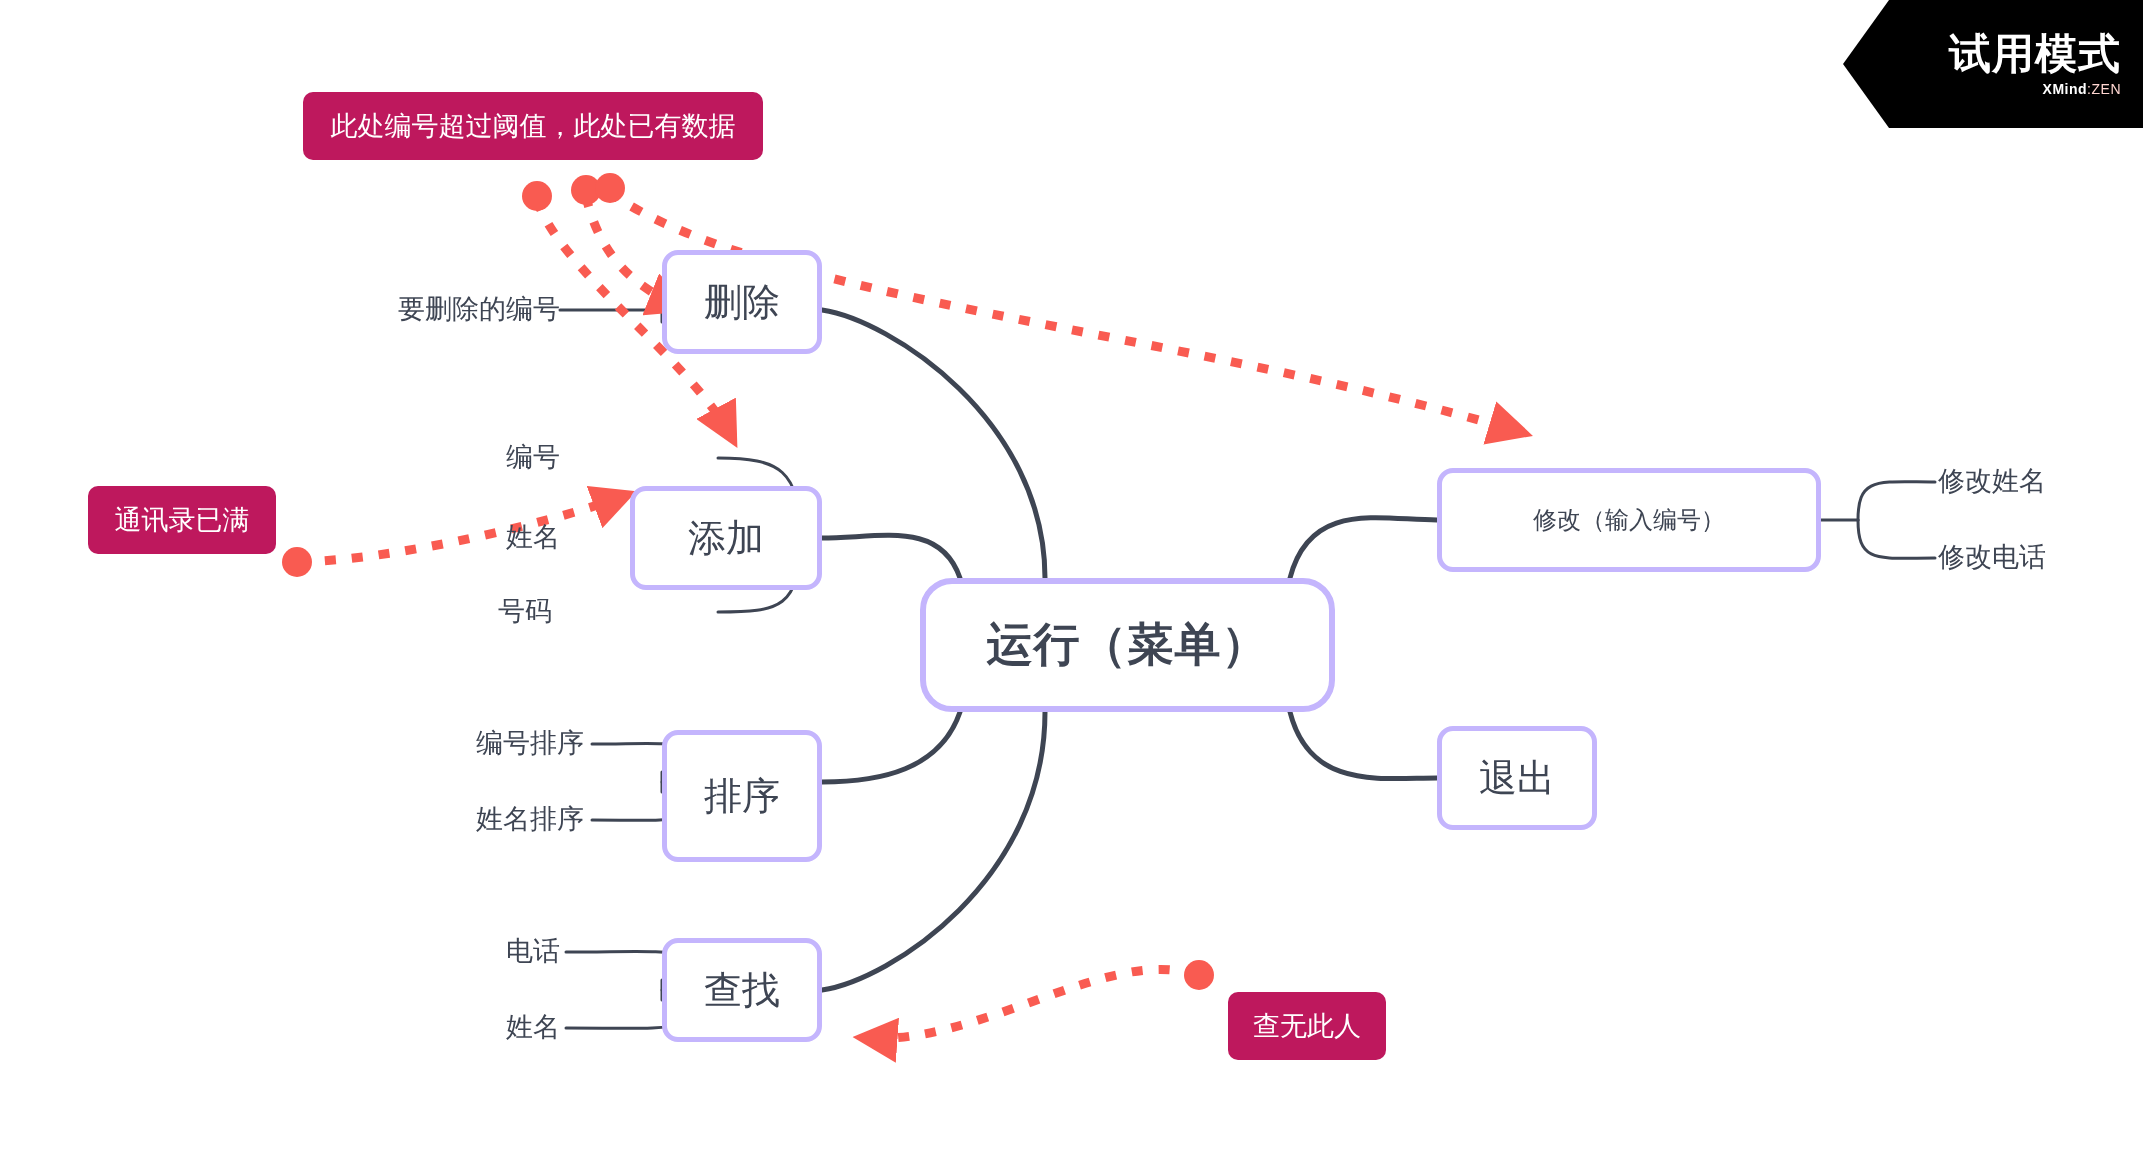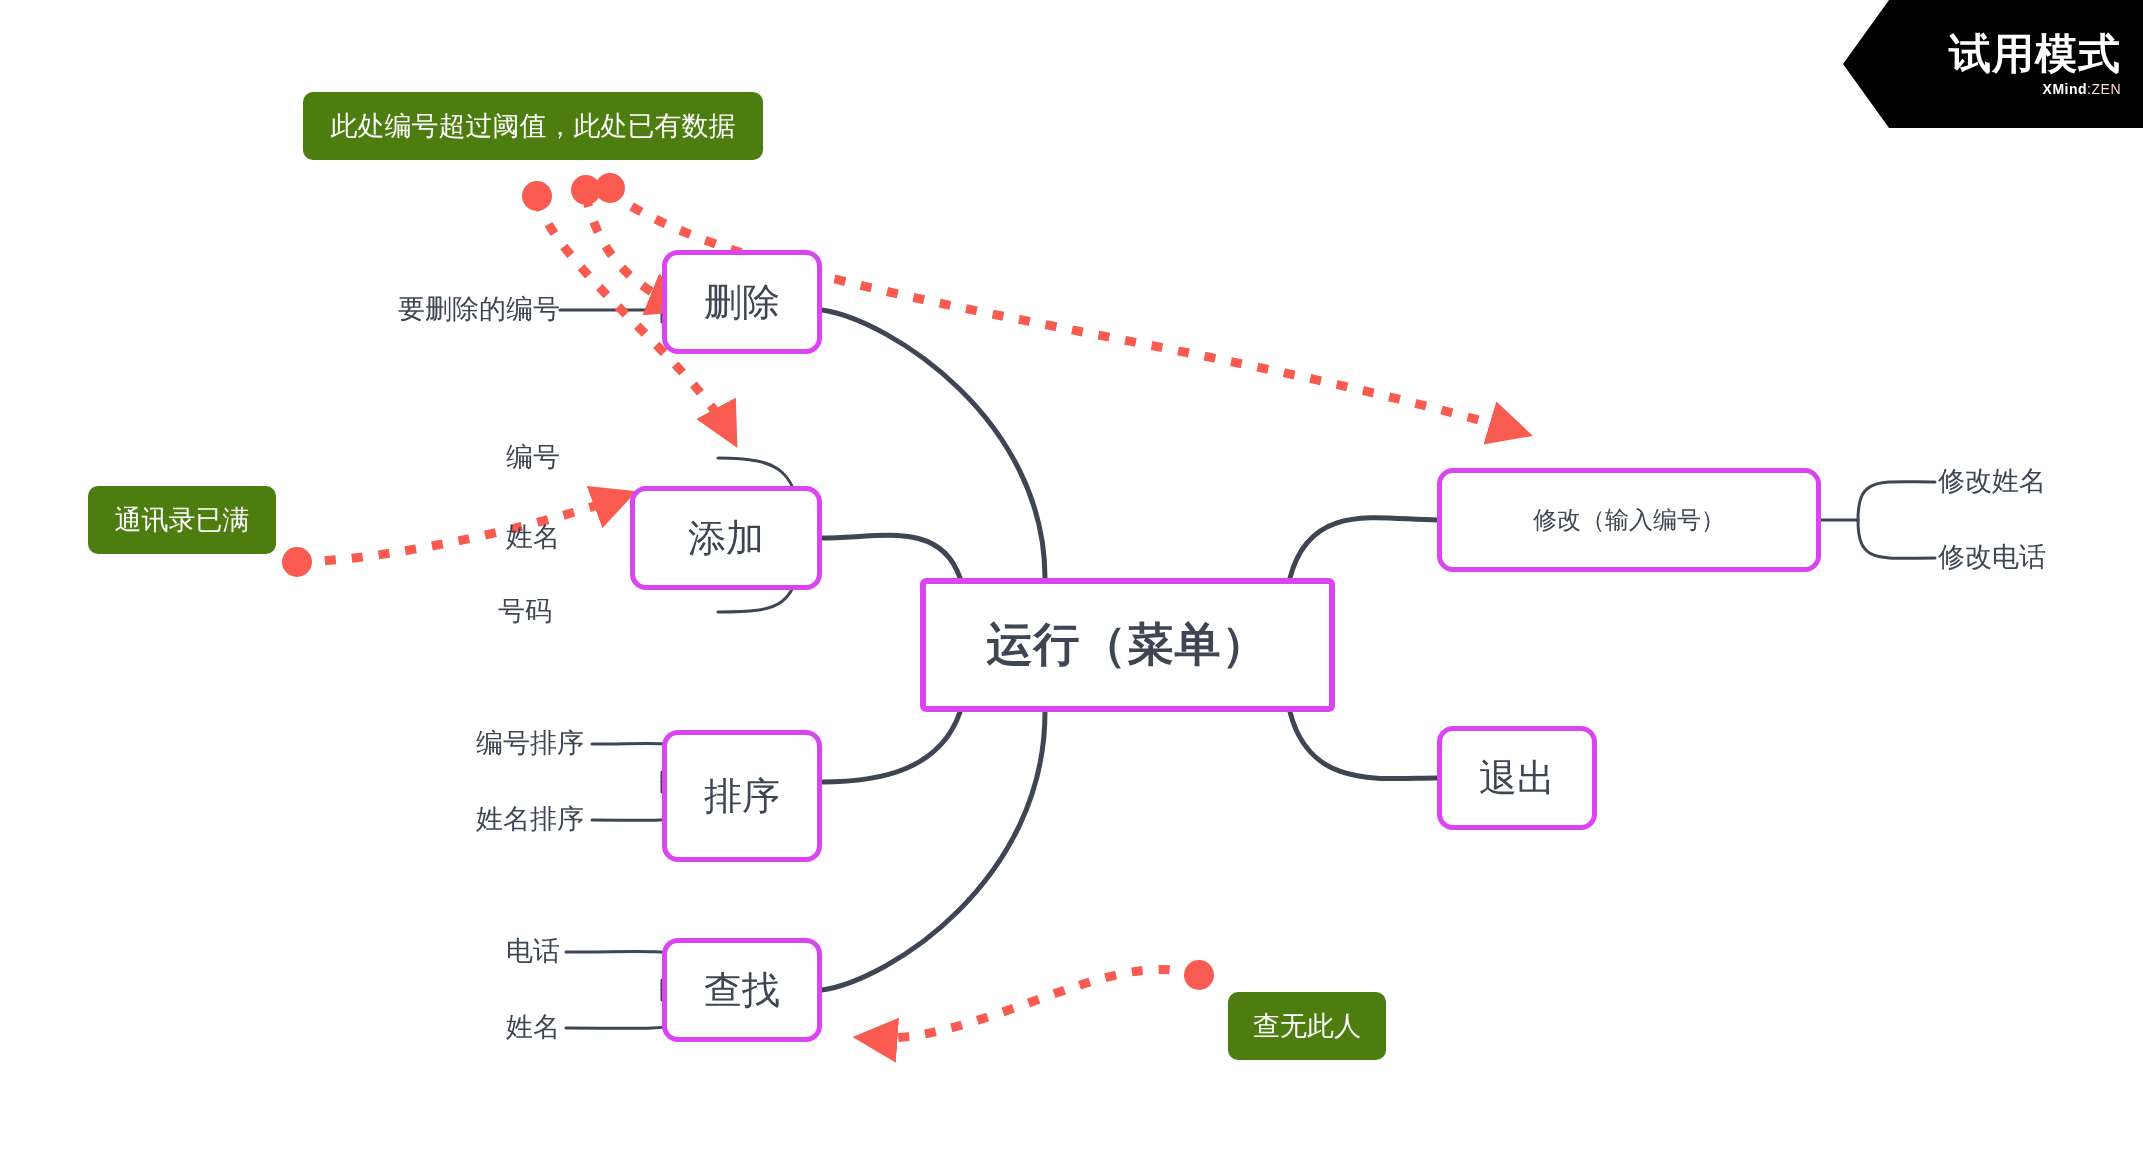--- a/index.html
+++ b/index.html
@@ -24,32 +24,32 @@
     width: 2143px;
     height: 1149px;
     pointer-events: none;
   }
 
   
   .node {
     position: absolute;
     box-sizing: border-box;
     background: #ffffff;
-    border: 5px solid #d946ef;
+    border: 5px solid #c4b5fd;
     border-radius: 16px;
     color: #3e4553;
     display: flex;
     align-items: center;
     justify-content: center;
     white-space: nowrap;
     font-weight: 400;
   }
   .node.central {
     border-width: 6px;
-    border-radius: 6px;
+    border-radius: 32px;
     font-weight: bold;
     font-size: 46px;
     letter-spacing: 1px;
   }
   .node.main {
     font-size: 38px;
   }
   .node.main.wide {
     font-size: 24px;
   }
@@ -66,21 +66,21 @@
     text-align: left;
   }
   .leaf.left {
     text-align: right;
   }
 
   
   .callout {
     position: absolute;
     box-sizing: border-box;
-    background: #4d7c0f;
+    background: #be185d;
     color: #ffffff;
     border-radius: 10px;
     display: flex;
     align-items: center;
     justify-content: center;
     white-space: nowrap;
     font-size: 27px;
     padding: 0 18px;
   }
 

